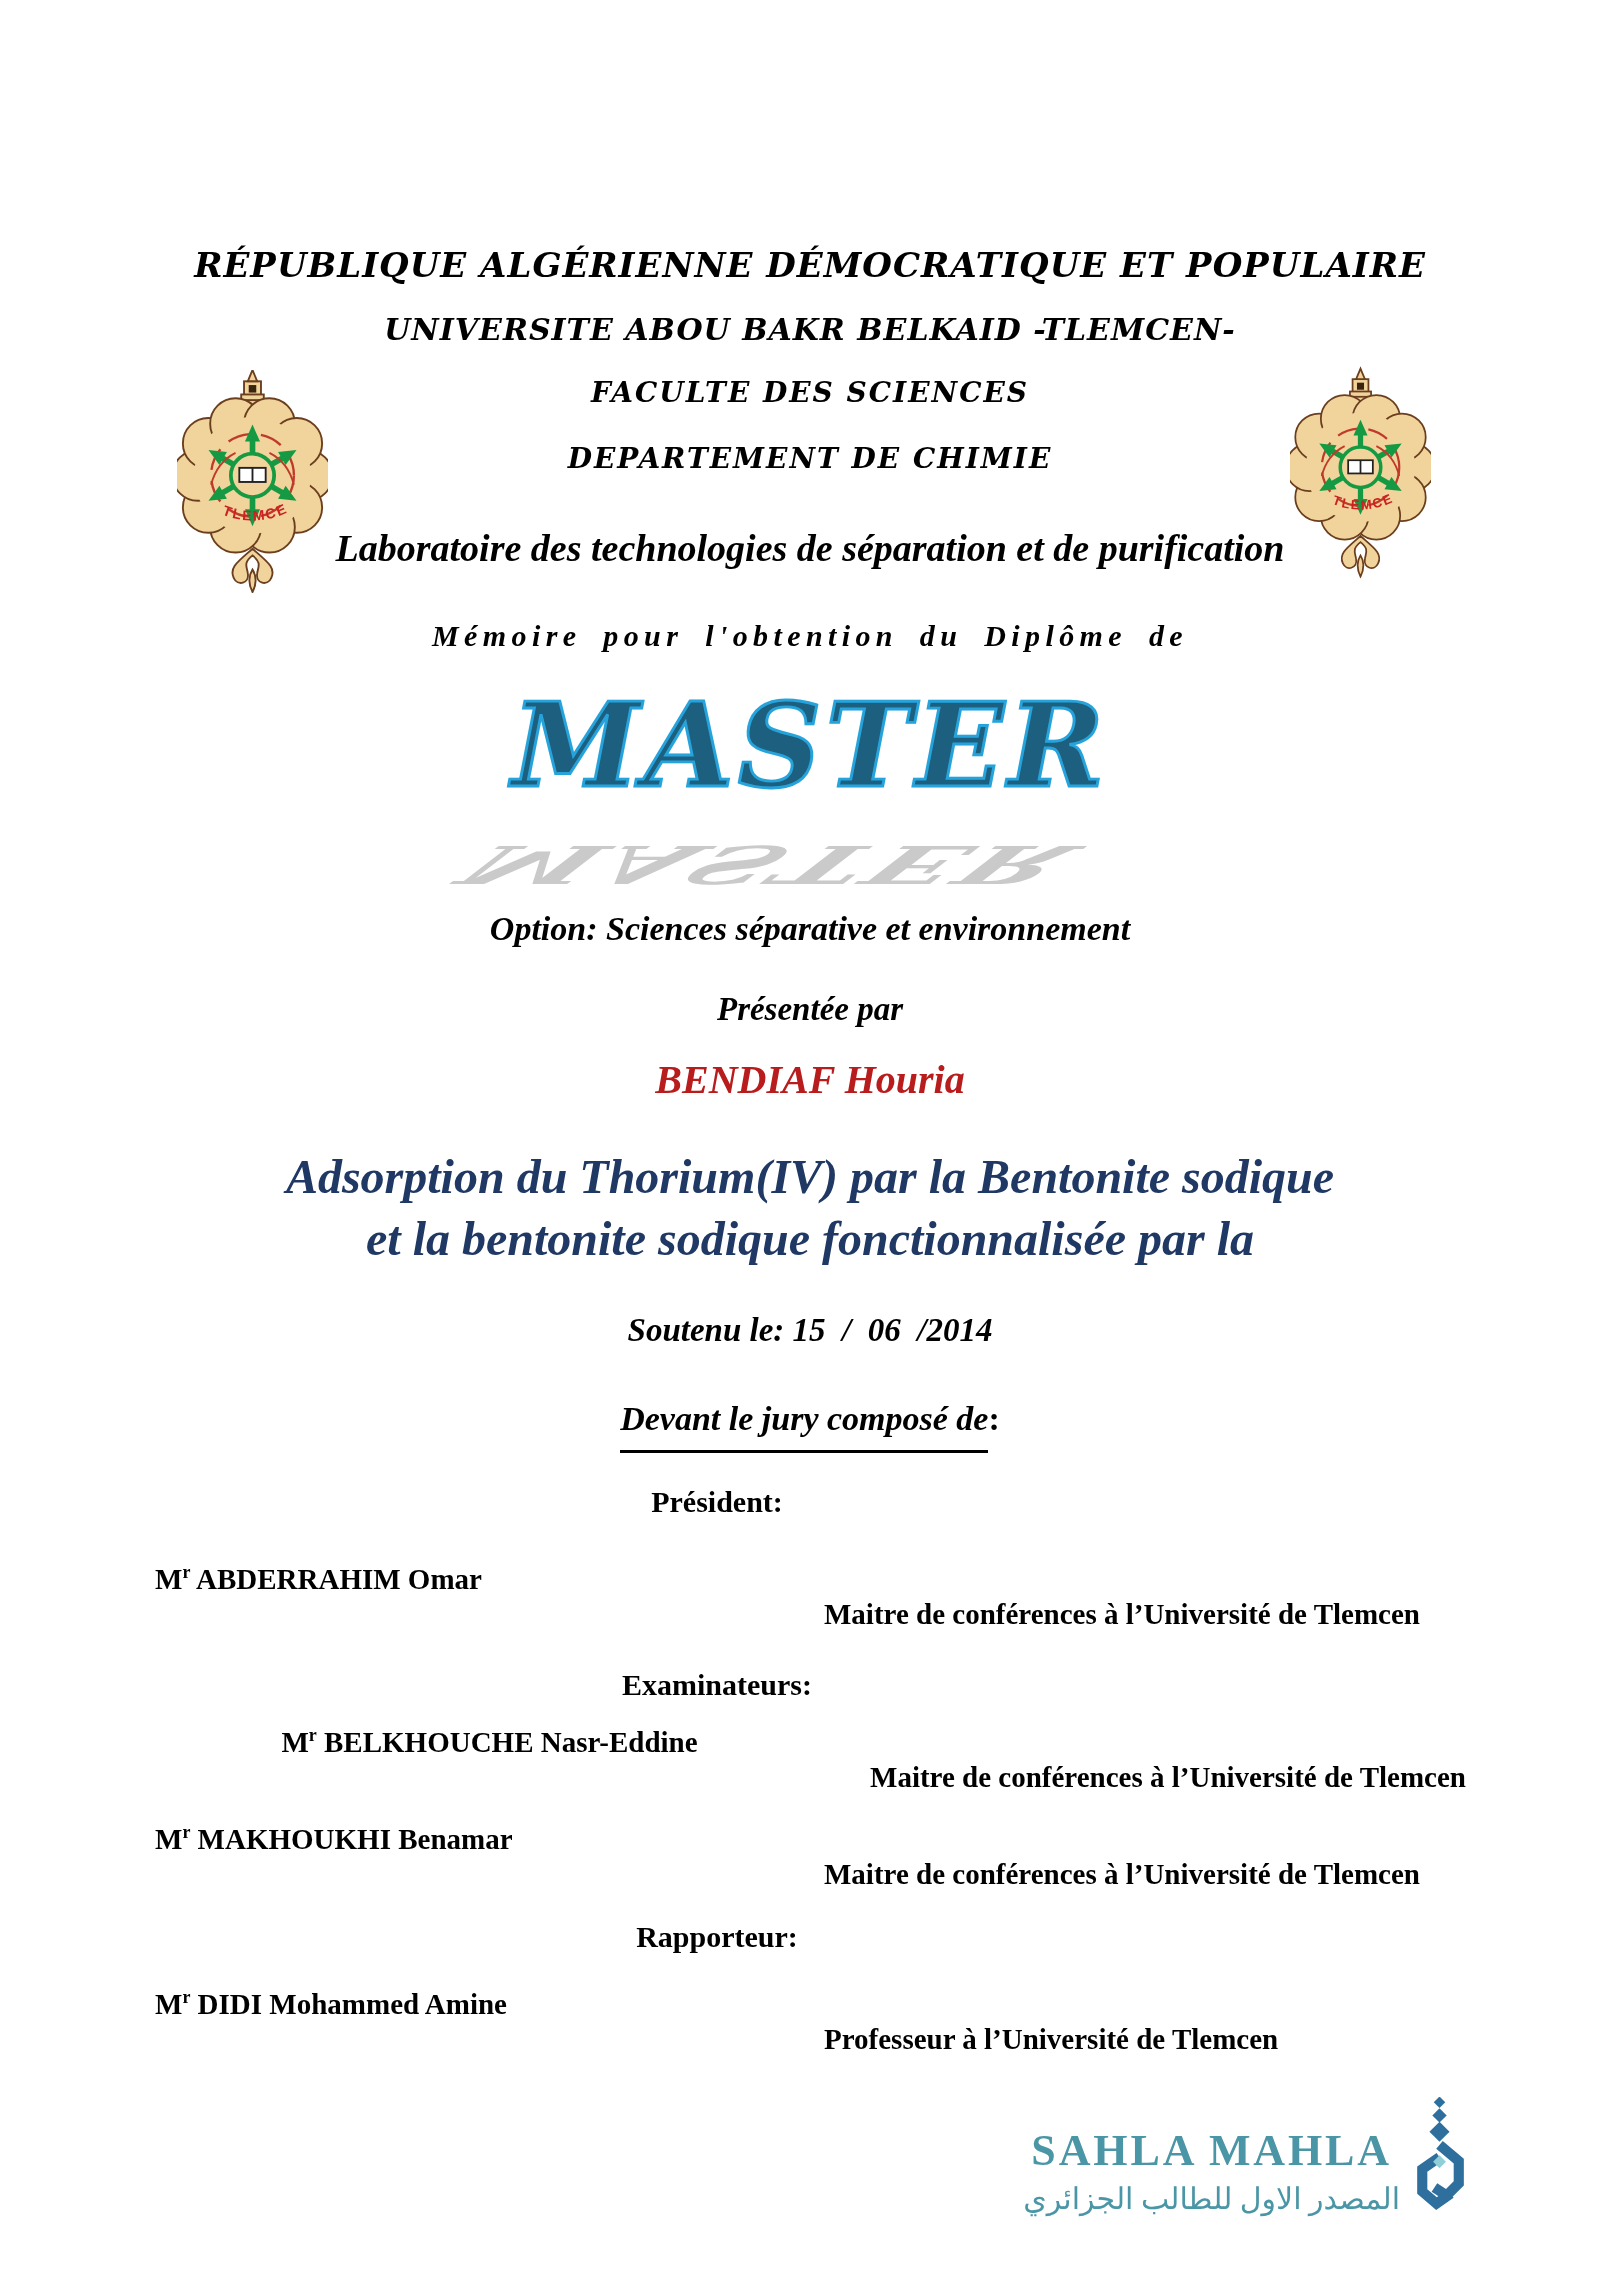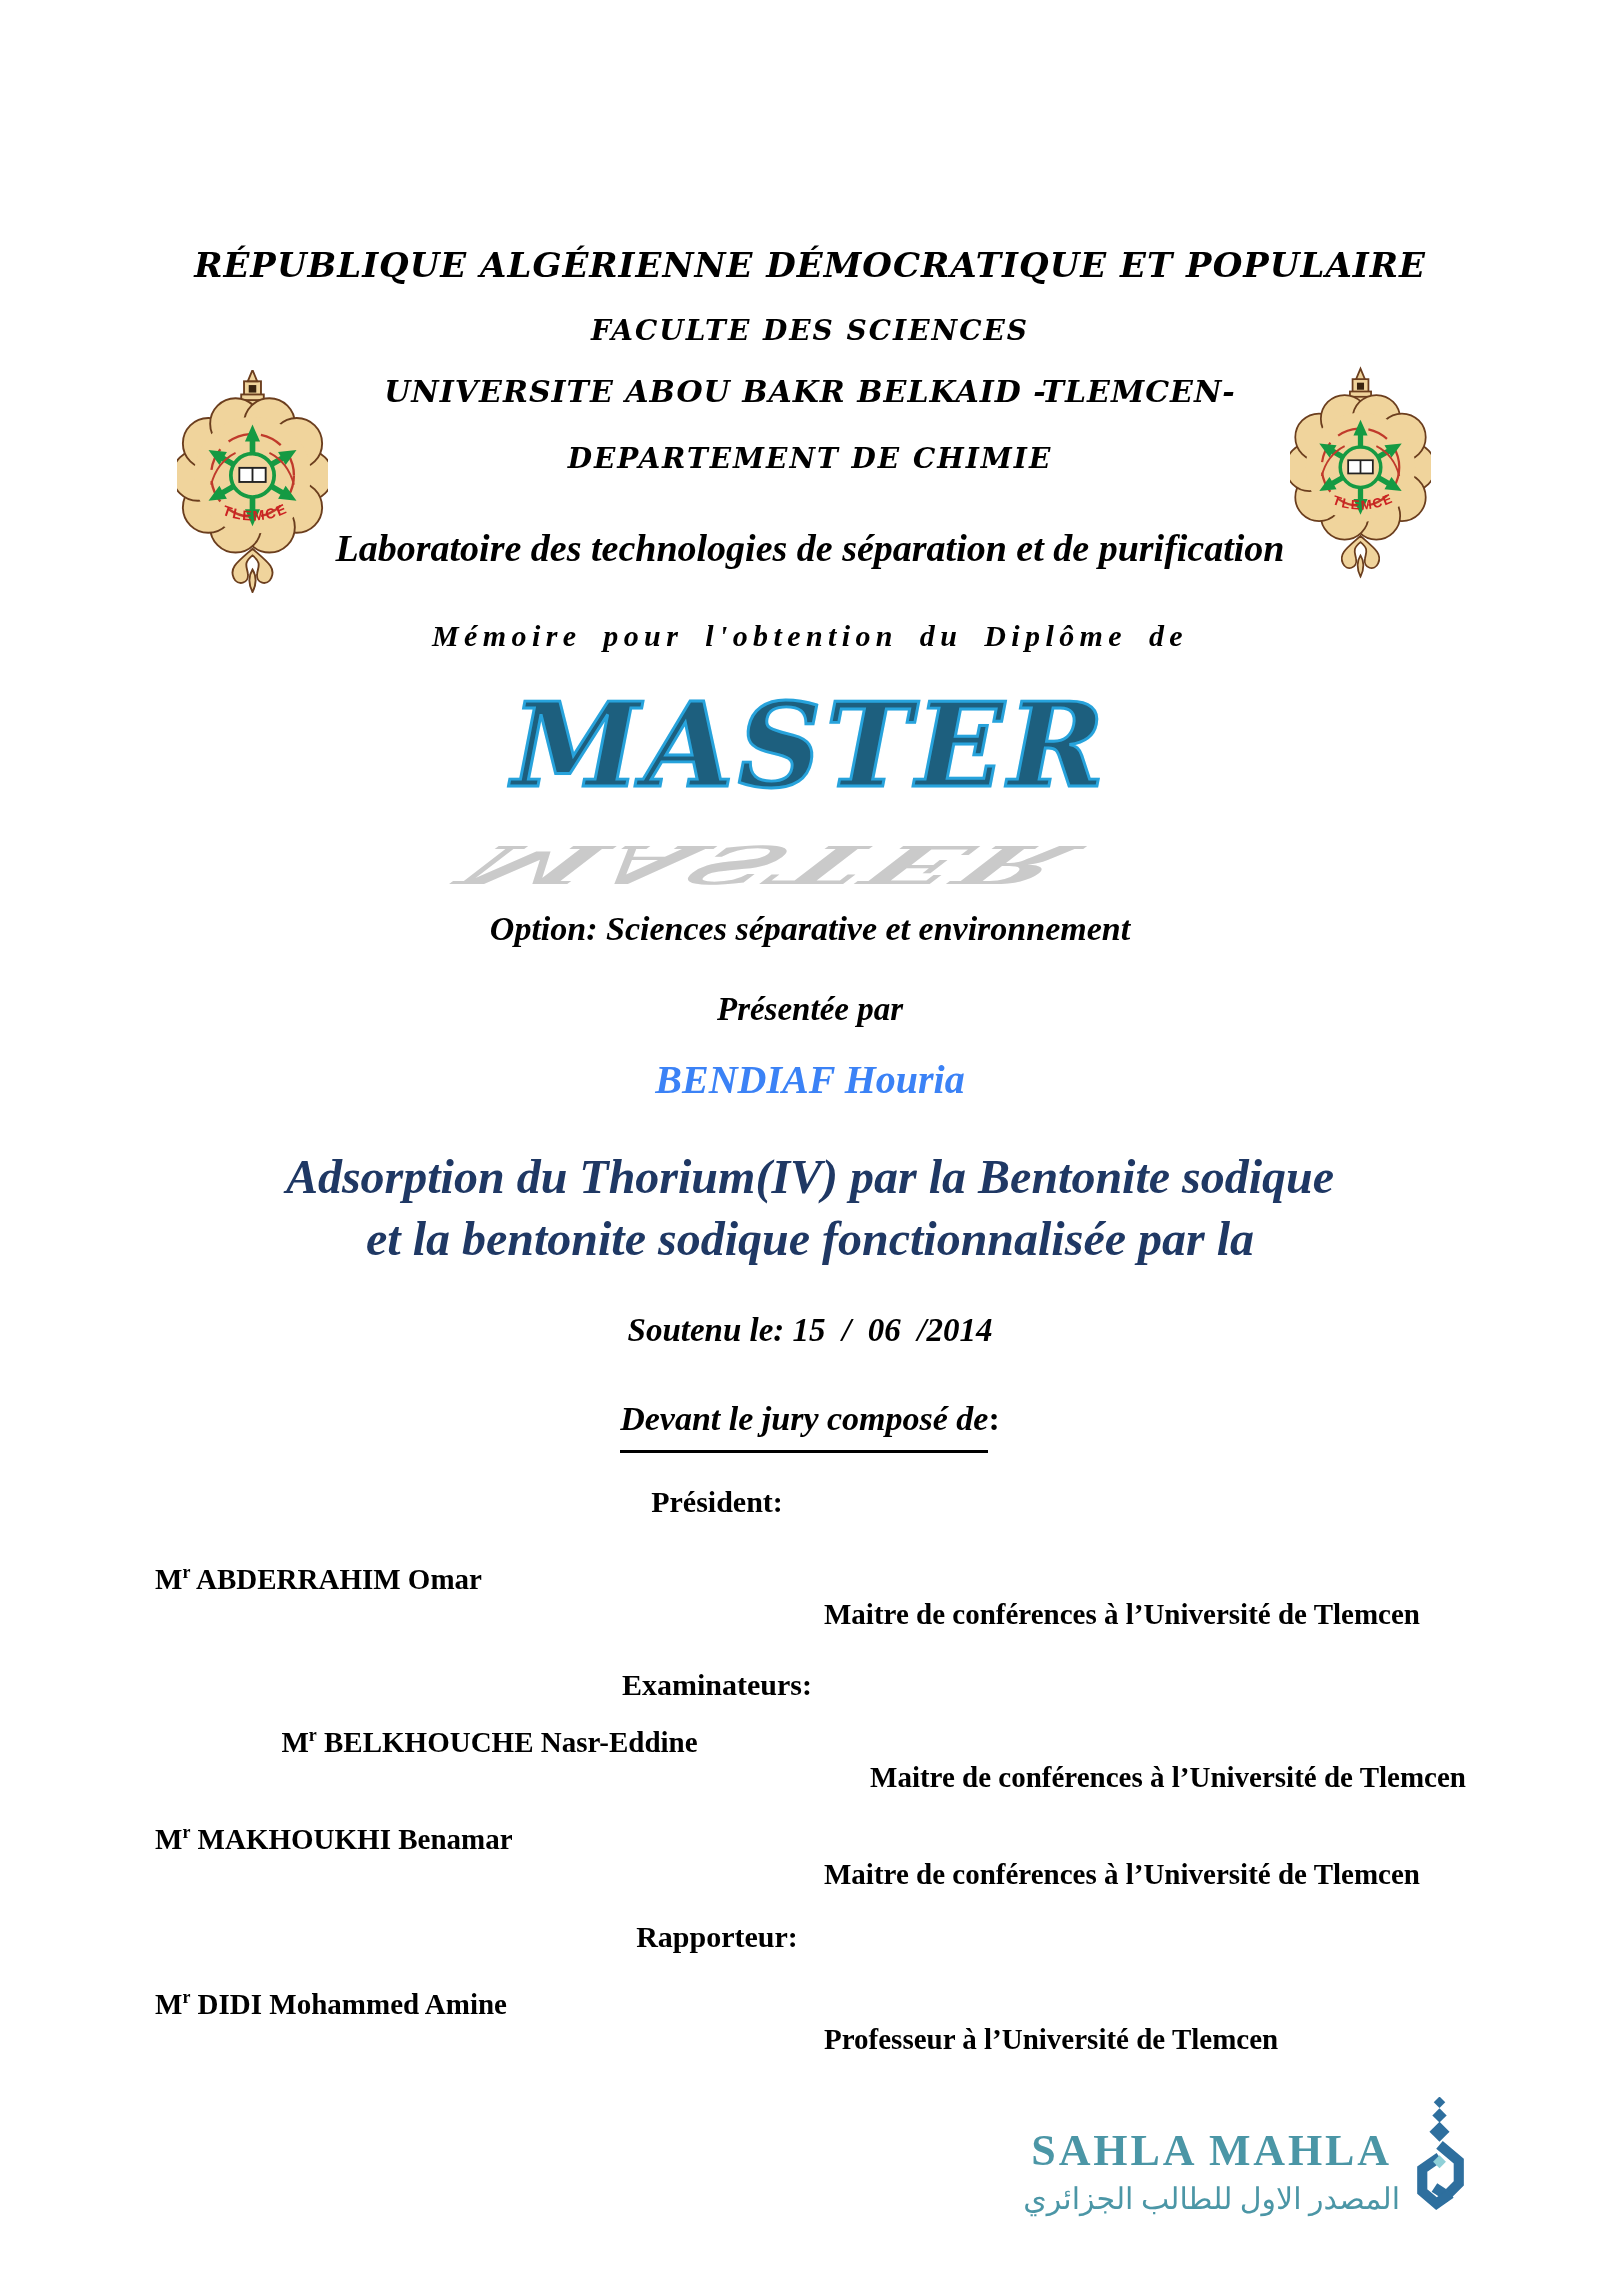--- a/index.html
+++ b/index.html
@@ -40,21 +40,21 @@
     z-index:2;
   }
   .master-reflection {
     position:absolute; left:50%; top:125px;
     transform:translateX(-57%) scaleY(-0.45) skewX(38deg);
     color:#bdbdbd; opacity:.8; z-index:1;
   }
 
   .option    { margin-top:13.7px; font-size:34px; font-weight:bold; font-style:italic; }
   .presentee { margin-top:43px; font-size:33px; font-weight:bold; font-style:italic; }
-  .author    { margin-top:27.4px; font-size:40px; font-weight:bold; font-style:italic; color:#3b82f6; }
+  .author    { margin-top:27.4px; font-size:40px; font-weight:bold; font-style:italic; color:#b91c1c; }
 
   .thesis-title {
     margin-top:43px; font-size:48px; font-weight:bold; font-style:italic;
     color:#1f3864; line-height:1.3;
   }
   .thesis-title span { display:block; }
 
   .soutenu { margin-top:41px; font-size:33px; font-weight:bold; font-style:italic; white-space:pre; }
   .devant  { margin-top:51px; font-size:34px; font-weight:bold; }
   .devant .u { font-style:italic; border-bottom:3.9px solid #000; padding-bottom:13px; }
@@ -154,22 +154,22 @@
 
   <svg class="emblem emblem-left" width="151" height="223" viewBox="0 0 160 237">
       <use href="#emblem-sym"></use>
     </svg>
   <svg class="emblem emblem-right" width="141" height="220" viewBox="0 0 160 237">
       <use href="#emblem-sym"></use>
     </svg>
 
   <div class="content">
     <div class="hdr hdr1">RÉPUBLIQUE ALGÉRIENNE DÉMOCRATIQUE ET POPULAIRE</div>
+    <div class="hdr hdr3">UNIVERSITE ABOU BAKR BELKAID -TLEMCEN-</div>
     <div class="hdr hdr4">FACULTE DES SCIENCES</div>
-    <div class="hdr hdr3">UNIVERSITE ABOU BAKR BELKAID -TLEMCEN-</div>
     <div class="hdr hdr5">DEPARTEMENT DE CHIMIE</div>
 
     <div class="lab">Laboratoire des technologies de séparation et de purification</div>
     <div class="memoire">Mémoire pour l'obtention du Diplôme de</div>
 
     <div class="master-block">
       <div class="master-reflection">MASTER</div>
       <div class="master-main">MASTER</div>
     </div>
 

